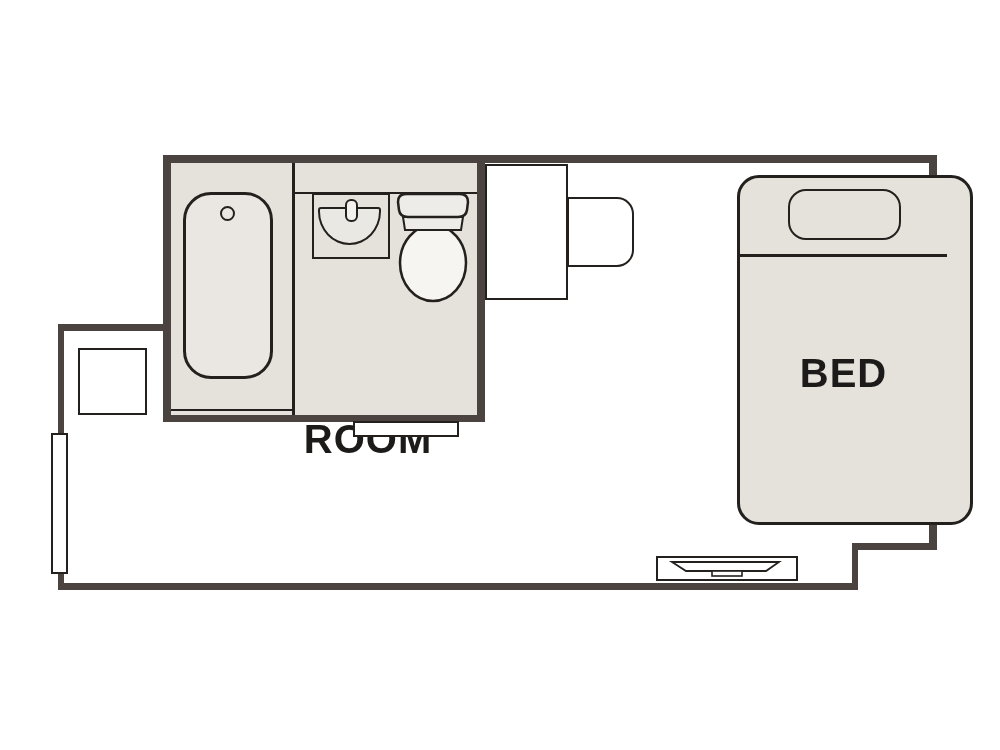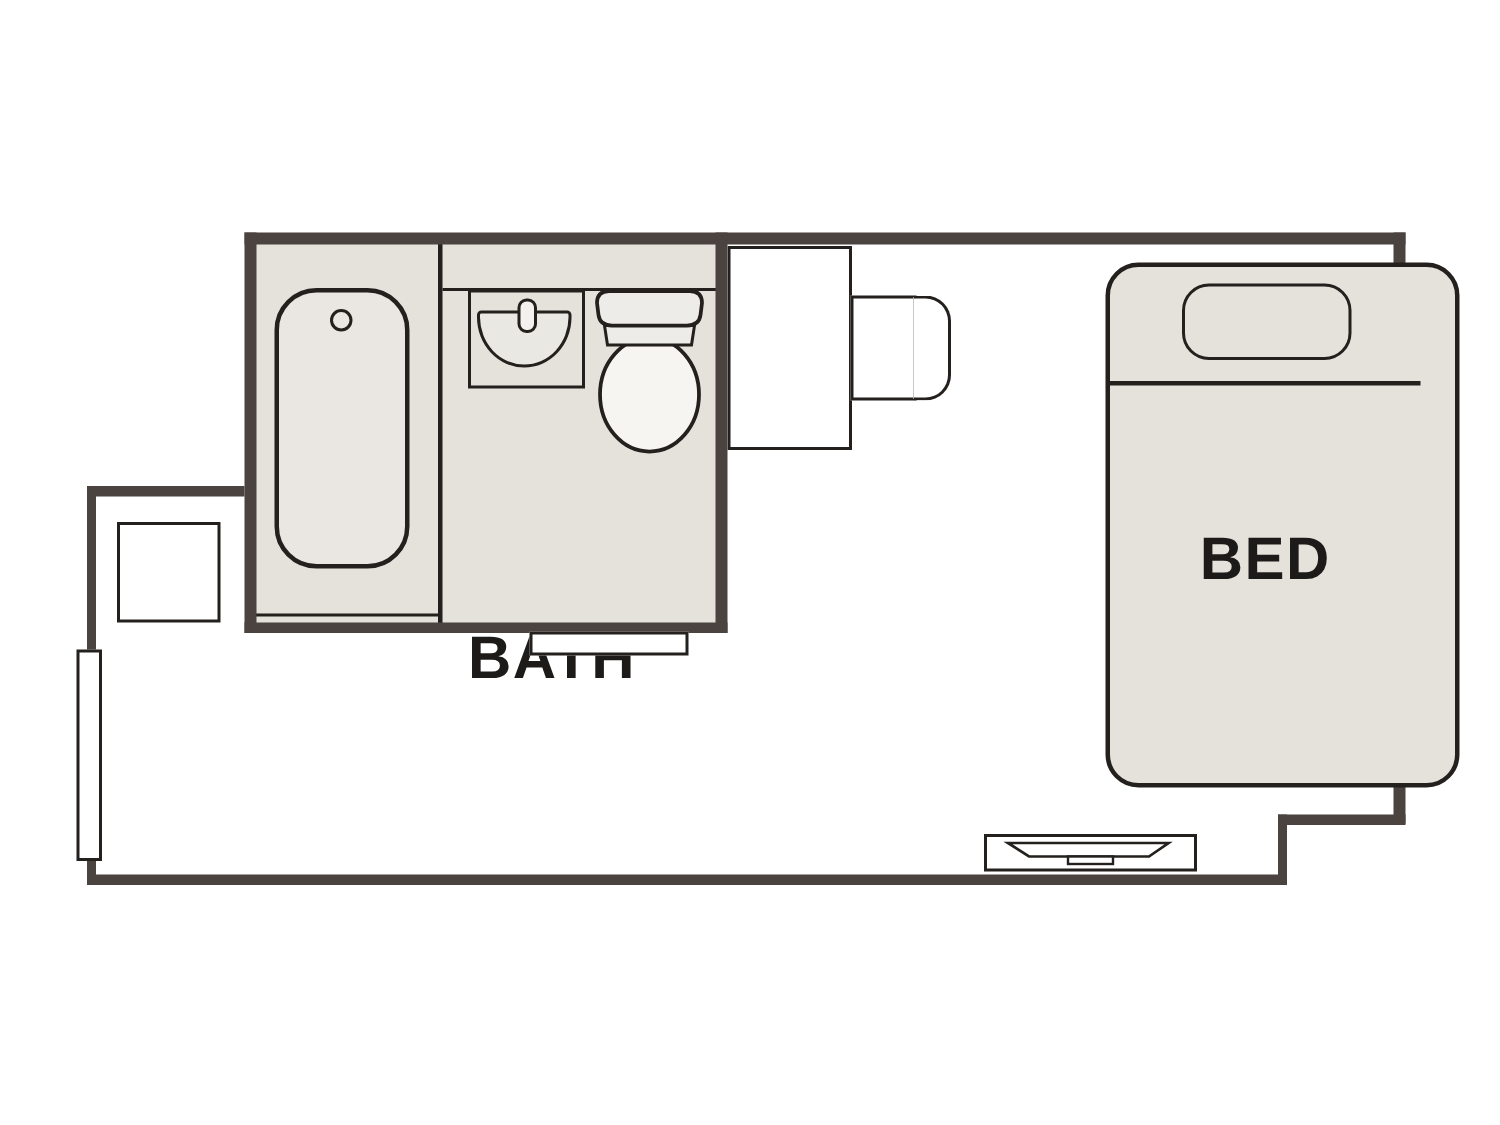--- a/index.html
+++ b/index.html
@@ -91,21 +91,21 @@
   <div class="abs faucet" style="left:345px;top:199px;width:13px;height:23px;"></div>
 
   <svg class="abs" style="left:396px;top:190px;" width="76" height="116" viewBox="0 0 76 116">
     <ellipse cx="37" cy="73" rx="33" ry="38" fill="#f6f5f2" stroke="#23201d" stroke-width="2.5"></ellipse>
     <path d="M7,27 L67,27 L65,40 L9,40 Z" fill="#eeece8" stroke="#23201d" stroke-width="2"></path>
     <path d="M10,4 L64,4 Q72,4 72,12 L71,20 Q70,27 62,27 L12,27 Q4,27 3,20 L2,12 Q2,4 10,4 Z" fill="#eeece8" stroke="#23201d" stroke-width="2.5"></path>
   </svg>
 
   <div class="abs label" id="bathroom-label" style="left:278px;top:282px;width:180px;">
     <br>
-    <span>BATH</span>
+    <span>ROOM</span>
   </div>
 
   <div class="abs wall" style="left:163px;top:155px;width:774px;height:8px;"></div>
   <div class="abs wall" style="left:929px;top:155px;width:8px;height:394px;"></div>
   <div class="abs wall" style="left:852px;top:543px;width:85px;height:7px;"></div>
   <div class="abs wall" style="left:852px;top:543px;width:6px;height:47px;"></div>
   <div class="abs wall" style="left:58px;top:583px;width:800px;height:7px;"></div>
   <div class="abs wall" style="left:58px;top:324px;width:6px;height:266px;"></div>
   <div class="abs wall" style="left:58px;top:324px;width:105px;height:7px;"></div>
   <div class="abs wall" style="left:163px;top:155px;width:8px;height:267px;"></div>

